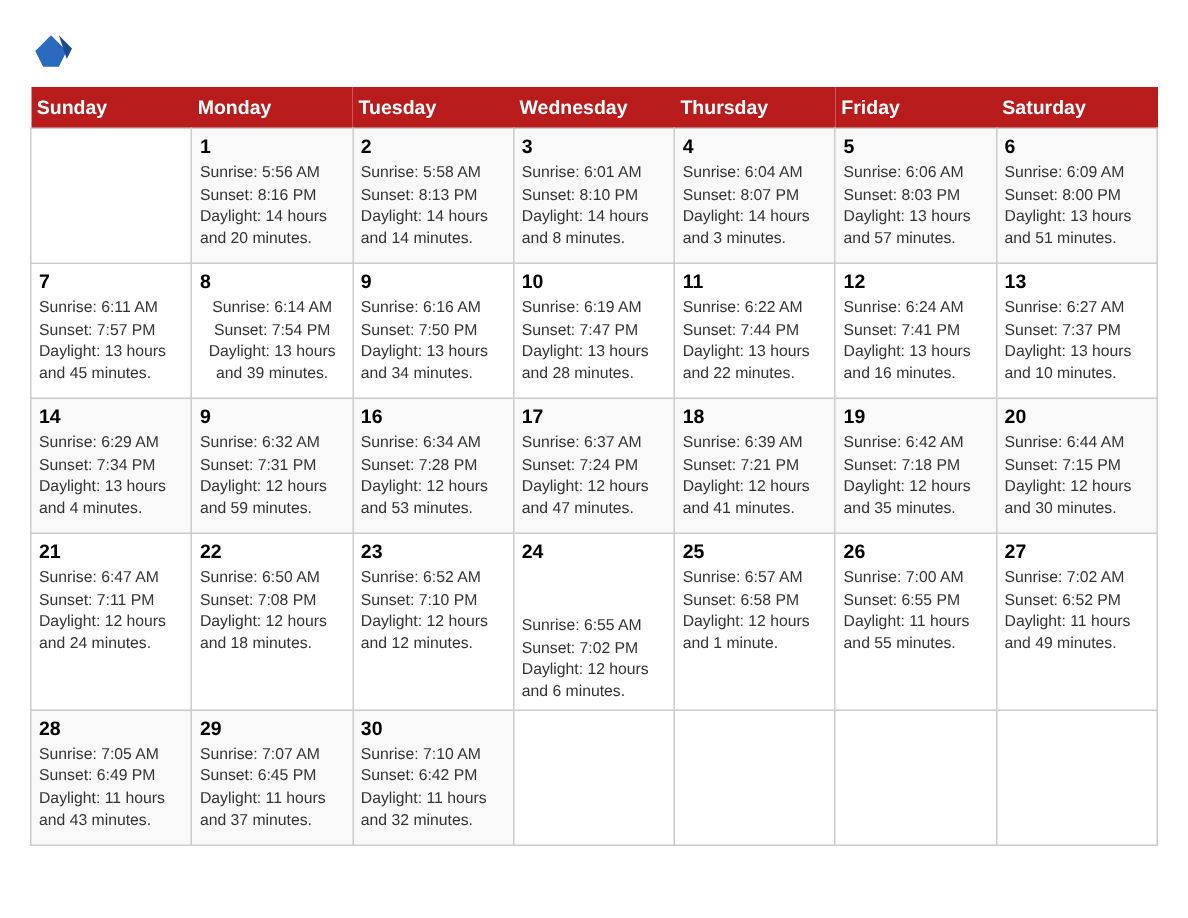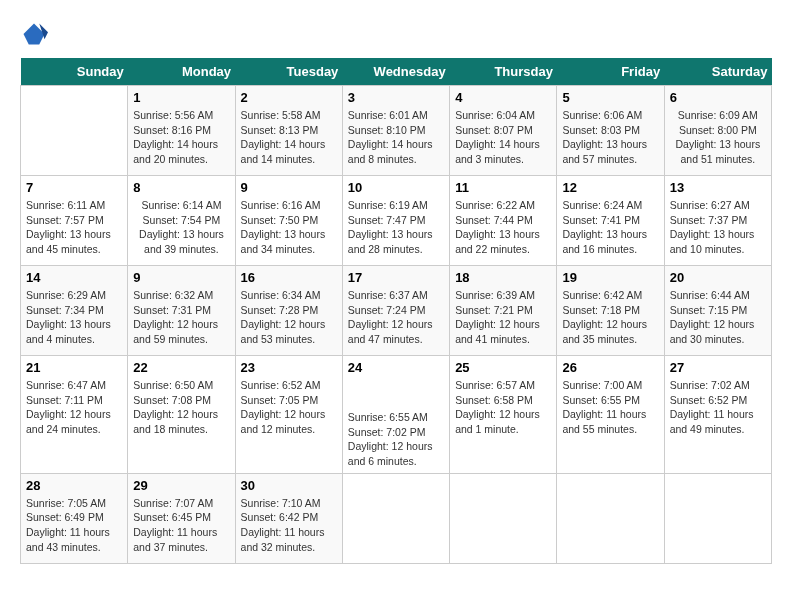--- a/index.html
+++ b/index.html
@@ -45,24 +45,24 @@
     .subtitle {
       font-size: 15px;
       color: #555;
     }
     table {
       width: 100%;
       border-collapse: collapse;
       font-size: 11px;
     }
     thead tr th {
-      background-color: #0f766e;
+      background-color: #b91c1c;
       color: #fff;
       padding: 6px 4px;
-      text-align: right;
+      text-align: left;
       font-size: 13px;
       font-weight: bold;
     }
     tbody tr td {
       border: 1px solid #ccc;
       vertical-align: top;
       padding: 4px 5px;
       width: 107px;
       min-height: 80px;
       height: 90px;
@@ -154,21 +154,21 @@
         </td>
         <td>
           <div class="day-number">5</div>
           <div class="day-info" style="white-space: pre-line;">Sunrise: 6:06 AM
 Sunset: 8:03 PM
 Daylight: 13 hours
 and 57 minutes.</div>
         </td>
         <td>
           <div class="day-number">6</div>
-          <div class="day-info" style="white-space: pre-line; text-align: center;">Sunrise: 6:09 AM
+          <div class="day-info" style="white-space: pre-line;">Sunrise: 6:09 AM
 Sunset: 8:00 PM
 Daylight: 13 hours
 and 51 minutes.</div>
         </td>
       </tr>
       <tr>
         <td>
           <div class="day-number">7</div>
           <div class="day-info" style="white-space: pre-line;">Sunrise: 6:11 AM
 Sunset: 7:57 PM
@@ -280,21 +280,21 @@
         <td>
           <div class="day-number">22</div>
           <div class="day-info" style="white-space: pre-line;">Sunrise: 6:50 AM
 Sunset: 7:08 PM
 Daylight: 12 hours
 and 18 minutes.</div>
         </td>
         <td>
           <div class="day-number">23</div>
           <div class="day-info" style="white-space: pre-line;">Sunrise: 6:52 AM
-Sunset: 7:05 PM
+Sunset: 7:10 PM
 Daylight: 12 hours
 and 12 minutes.</div>
         </td>
         <td>
           <div class="day-number">24</div>
           <div class="day-info" style="white-space: pre-line; margin-top: 35px;">Sunrise: 6:55 AM
 Sunset: 7:02 PM
 Daylight: 12 hours
 and 6 minutes.</div>
         </td>

